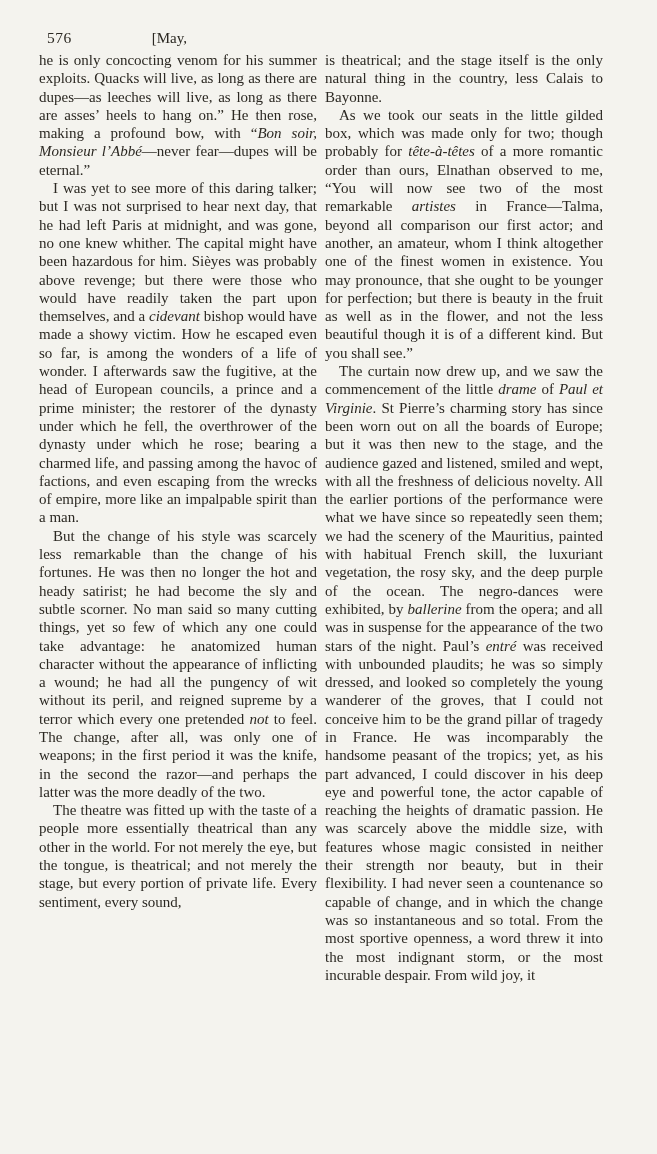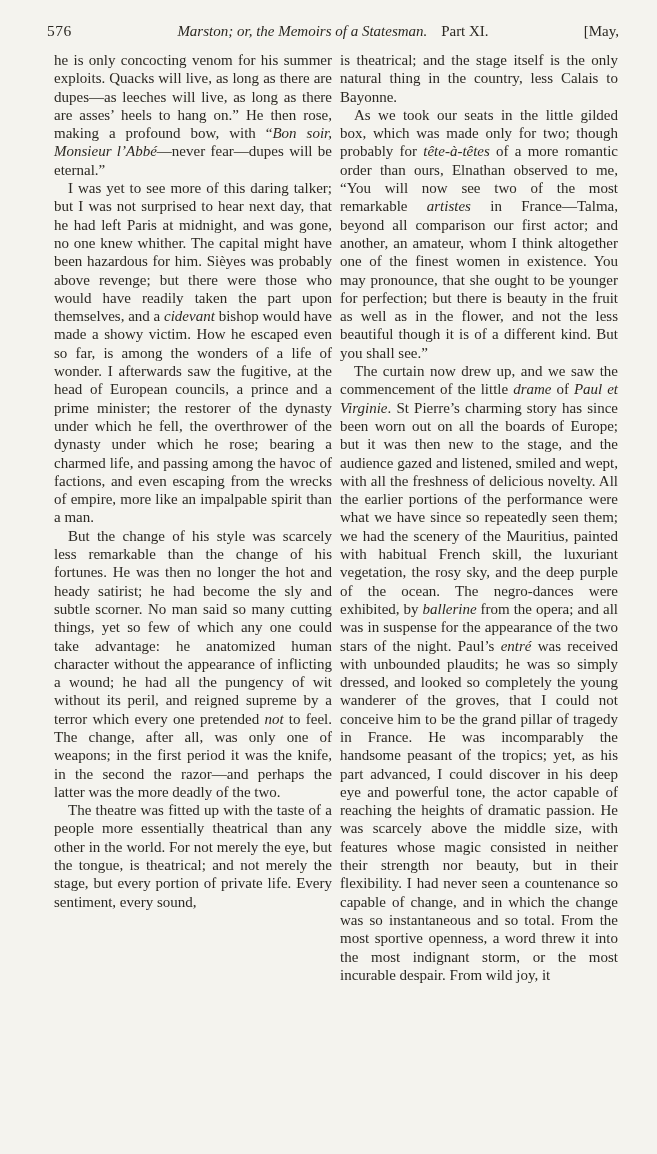--- a/index.html
+++ b/index.html
@@ -12,21 +12,21 @@
     width: 657px;
     height: 1154px;
     background: #f4f3ee;
     color: #2b2822;
     font-family: "Liberation Serif", serif;
     overflow: hidden;
     box-sizing: border-box;
   }
   .header {
     position: absolute;
-    top: 22px;
+    top: 29px;
     left: 47px;
     right: 38px;
     display: flex;
     align-items: baseline;
     font-size: 15px;
   }
   .page-number {
     width: 70px;
     font-size: 15.5px;
     letter-spacing: 0.5px;
@@ -43,21 +43,21 @@
     font-style: normal;
     margin-left: 10px;
   }
   .issue {
     width: 70px;
     text-align: right;
   }
   .columns {
     position: absolute;
     top: 51px;
-    left: 54px;
+    left: 39px;
     right: 38px;
     display: flex;
     gap: 8px;
   }
   .column {
     width: 278px;
     text-align: justify;
     font-size: 15px;
     line-height: 18.3px;
     hyphens: auto;
@@ -73,24 +73,20 @@
   .italic {
     font-style: italic;
   }
 </style>
 </head>
 <body>
 
 <div class="page">
   <div class="header">
     <div class="page-number">576</div>
-    <div class="running-title">
-      <span class="title-italic">Marston; or, the Memoirs of a Statesman.</span>
-      <span class="part">Part XI.</span>
-    </div>
     <div class="issue">[May,</div>
   </div>
   <div class="columns">
     <div class="column">
         <p class="noindent"><span>he is only concocting venom for his summer exploits.  Quacks will live, as long as there are dupes—as leeches will live, as long as there are asses’ heels to hang on.”  He then rose, making a profound bow, with “</span><span class="italic">Bon soir, Monsieur l’Abbé</span><span>—never fear—dupes will be eternal.”</span></p>
         <p><span>I was yet to see more of this daring talker; but I was not surprised to hear next day, that he had left Paris at midnight, and was gone, no one knew whither.  The capital might have been hazardous for him.  Sièyes was probably above revenge; but there were those who would have readily taken the part upon themselves, and a </span><span class="italic">cidevant</span><span> bishop would have made a showy victim.  How he escaped even so far, is among the wonders of a life of wonder.  I afterwards saw the fugitive, at the head of European councils, a prince and a prime minister; the restorer of the dynasty under which he fell, the overthrower of the dynasty under which he rose; bearing a charmed life, and passing among the havoc of factions, and even escaping from the wrecks of empire, more like an impalpable spirit than a man.</span></p>
         <p><span>But the change of his style was scarcely less remarkable than the change of his fortunes.  He was then no longer the hot and heady satirist; he had become the sly and subtle scorner.  No man said so many cutting things, yet so few of which any one could take advantage: he anatomized human character without the appearance of inflicting a wound; he had all the pungency of wit without its peril, and reigned supreme by a terror which every one pretended </span><span class="italic">not</span><span> to feel.  The change, after all, was only one of weapons; in the first period it was the knife, in the second the razor—and perhaps the latter was the more deadly of the two.</span></p>
         <p><span>The theatre was fitted up with the taste of a people more essentially theatrical than any other in the world.  For not merely the eye, but the tongue, is theatrical; and not merely the stage, but every portion of private life.  Every sentiment, every sound,</span></p>
       </div>
     <div class="column">

